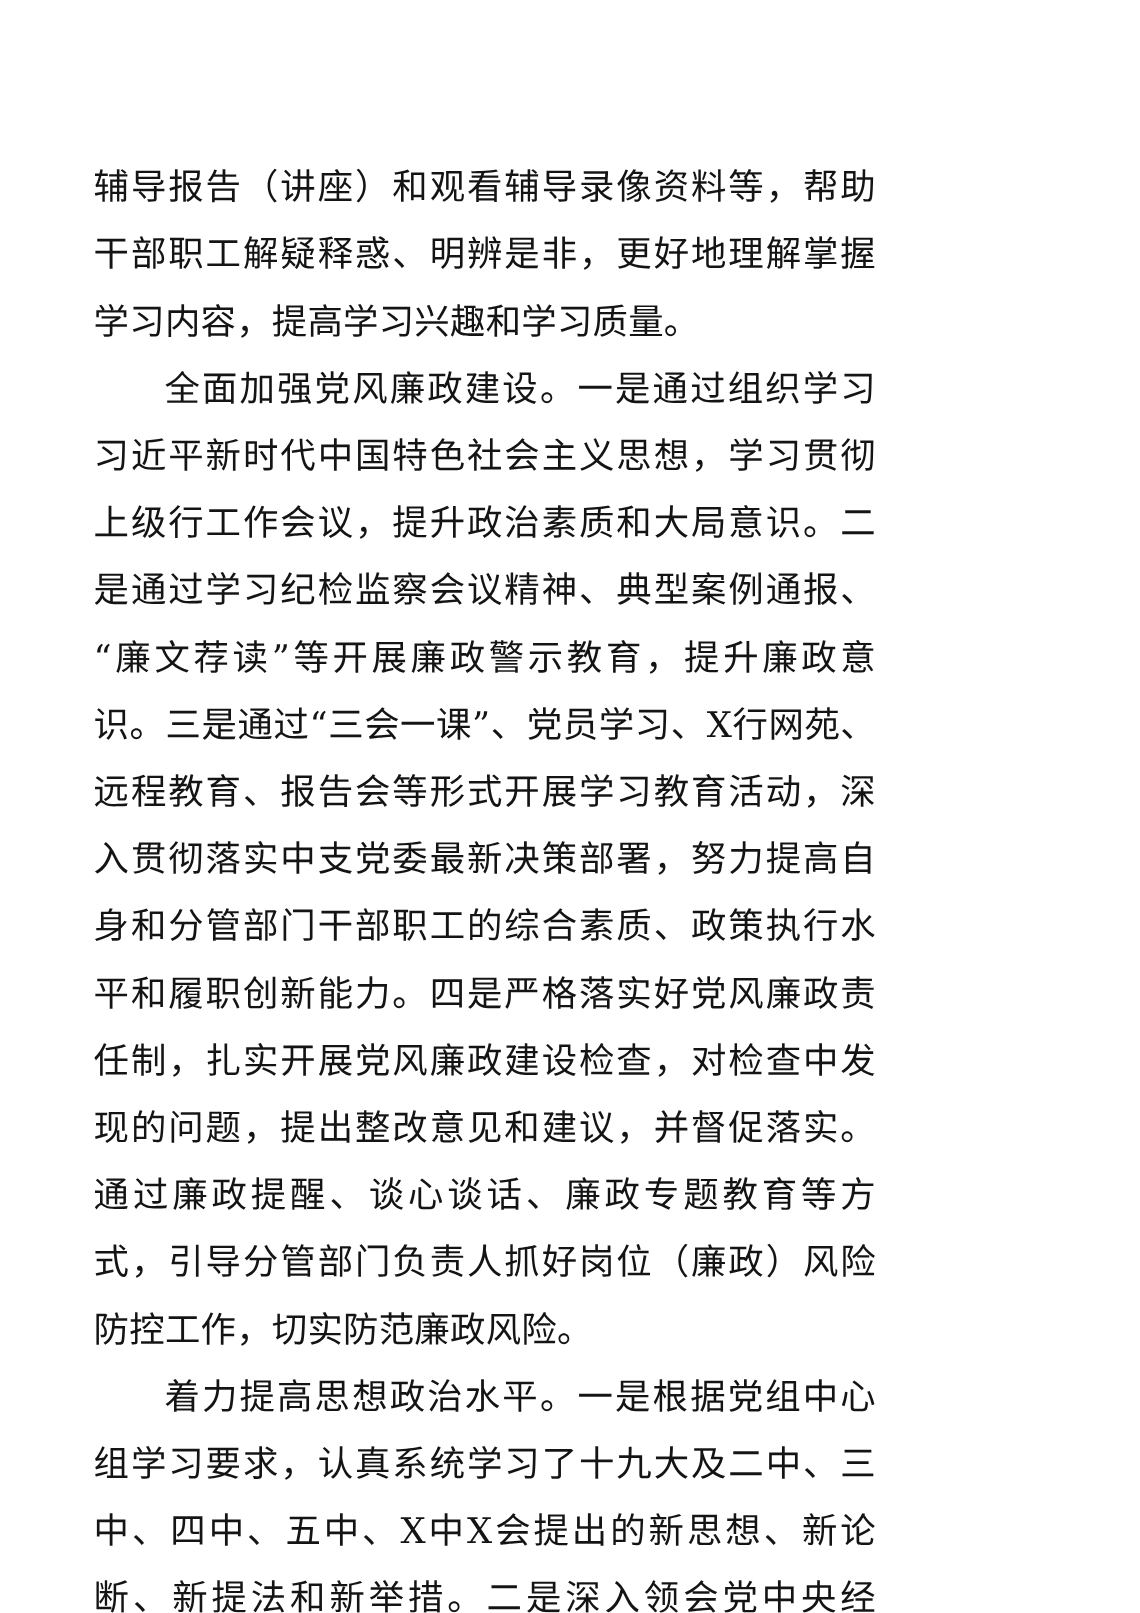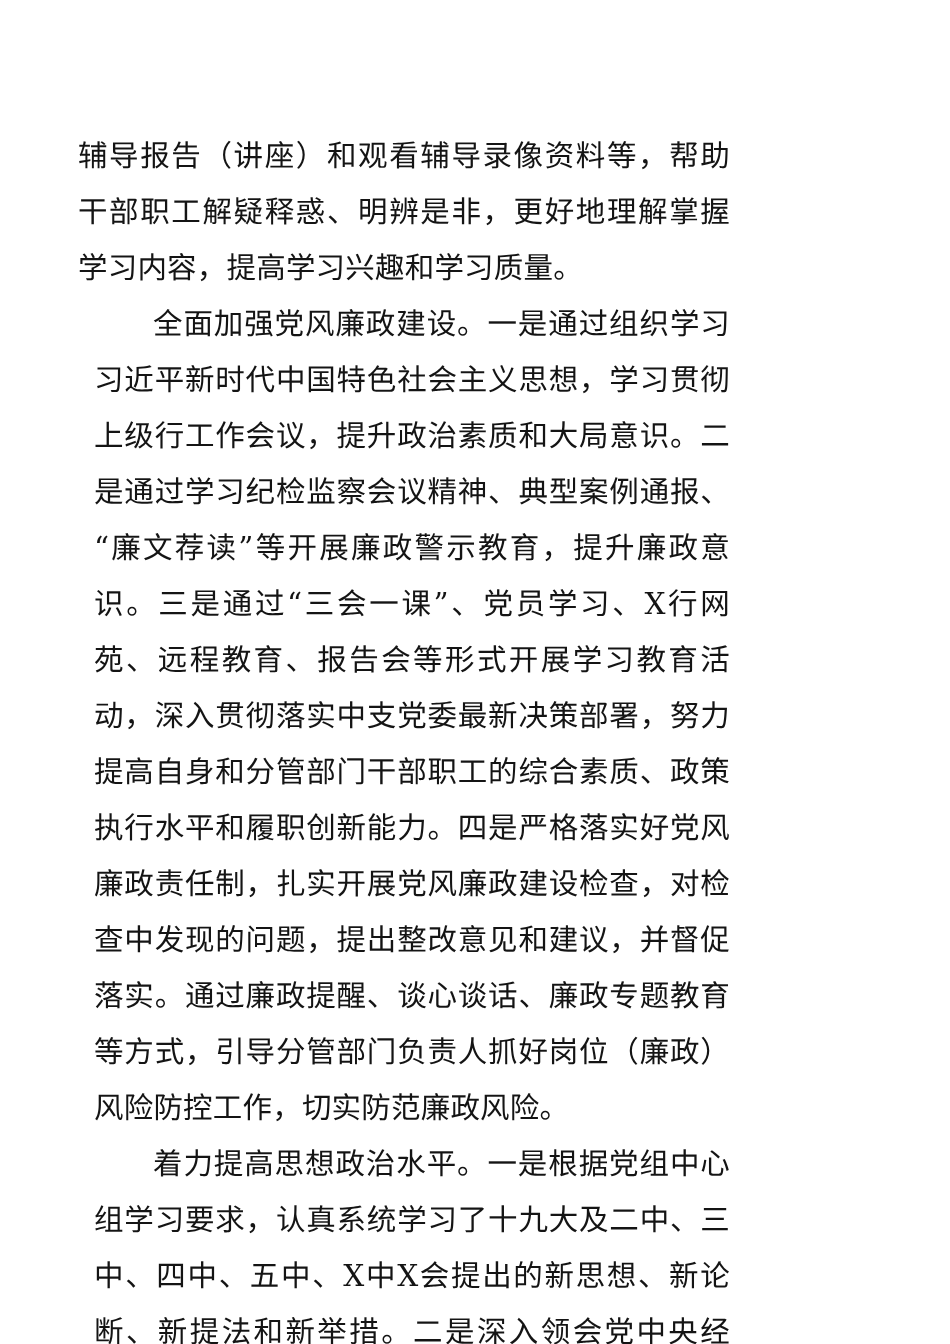--- a/index.html
+++ b/index.html
@@ -24,21 +24,20 @@
     text-align: justify;
     text-justify: inter-ideograph;
     letter-spacing: 0.2px;
   }
   .para {
     margin: 0 0 0 0;
     text-indent: 0;
   }
   .para.indent {
     text-indent: 2em;
-    margin-left: 16px;
   }
 </style>
 </head>
 <body>
 
 <div class="page">
   <div class="doc-body">
     <p class="para">辅导报告（讲座）和观看辅导录像资料等，帮助干部职工解疑释惑、明辨是非，更好地理解掌握学习内容，提高学习兴趣和学习质量。</p>
     <p class="para indent">全面加强党风廉政建设。一是通过组织学习习近平新时代中国特色社会主义思想，学习贯彻上级行工作会议，提升政治素质和大局意识。二是通过学习纪检监察会议精神、典型案例通报、“廉文荐读”等开展廉政警示教育，提升廉政意识。三是通过“三会一课”、党员学习、X行网苑、远程教育、报告会等形式开展学习教育活动，深入贯彻落实中支党委最新决策部署，努力提高自身和分管部门干部职工的综合素质、政策执行水平和履职创新能力。四是严格落实好党风廉政责任制，扎实开展党风廉政建设检查，对检查中发现的问题，提出整改意见和建议，并督促落实。通过廉政提醒、谈心谈话、廉政专题教育等方式，引导分管部门负责人抓好岗位（廉政）风险防控工作，切实防范廉政风险。</p>
     <p class="para indent">着力提高思想政治水平。一是根据党组中心组学习要求，认真系统学习了十九大及二中、三中、四中、五中、X中X会提出的新思想、新论断、新提法和新举措。二是深入领会党中央经济、金融工作会议精神和上级行工作会议精神，全面落实新时期X行的工作方针和政策，进一步解放思想、转变观念，公.文思.享文.库出.品，在开拓创新上做文章、下功夫，为更好地服务地方经济发展、高效履行X行职责奠定了良好基础。三是支行党组中心组在坚持集中与分散相结合、专题辅导与集体讨论</p>

